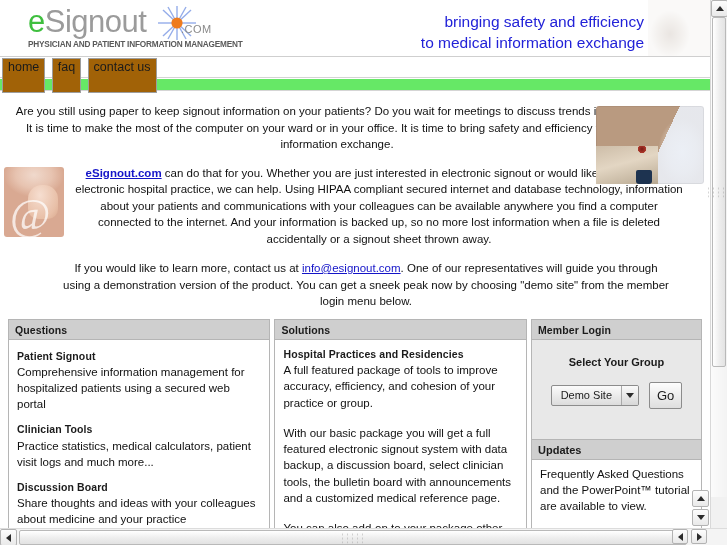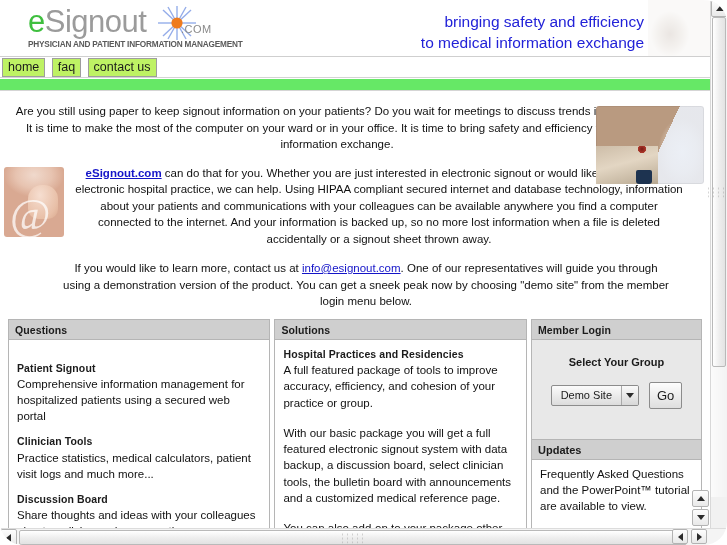--- a/index.html
+++ b/index.html
@@ -10,21 +10,20 @@
     background: #ffffff;
     font-family: "Liberation Sans", sans-serif;
   }
 
   
   #viewport {
     position: relative;
     width: 727px; height: 545px;
     background: #ffffff;
     overflow: hidden;
-    border-radius: 23px;
   }
 
   
   .outer-vscroll {
     position: absolute;
     right: 0; top: 0;
     width: 17px; height: 529px;
     background: #f1f1f1;
     border-left: 1px solid #d8d8d8;
   }
@@ -161,26 +160,26 @@
   
   .navbar {
     position: relative;
     height: 21px;
     background: #ffffff;
     border-bottom: 1px solid #d4d4d4;
     padding-left: 2px;
   }
   .nav-btn {
     display: inline-block;
-    height: 19px; line-height: 17px;
+    height: 35px; line-height: 17px;
     padding: 0 5px;
     margin: 1px 2px 0 0;
     font-size: 12.5px;
     color: #1b1b1b;
-    background: #bef264;
+    background: #a16207;
     border: 1px solid #9d9d9d;
     vertical-align: top;
     cursor: pointer;
   }
 
   
   .greenband {
     height: 13px;
     background: #66e866;
     border-top: 1px solid #ffffff;
@@ -284,21 +283,21 @@
   .col-solutions { width: 254px; }
   .col-member { width: 172px; }
 
   .feat-title {
     font-size: 10.5px;
     font-weight: bold;
     color: #1b1b1b;
     margin-top: 9px;
     letter-spacing: .1px;
   }
-  .feat-title:first-child { margin-top: 14px; }
+  .feat-title:first-child { margin-top: 2px; }
   .feat-desc { font-size: 11.5px; line-height: 16px; margin: 0; }
 
   .sol-title {
     font-size: 10.5px; font-weight: bold; color: #1b1b1b; letter-spacing: .1px;
   }
   .sol-p { margin: 0 0 14px 0; font-size: 11.5px; line-height: 16.3px; }
   .sol-p:first-of-type { margin-top: 0; }
 
   .member-box {
     background: #e8e8e8;

